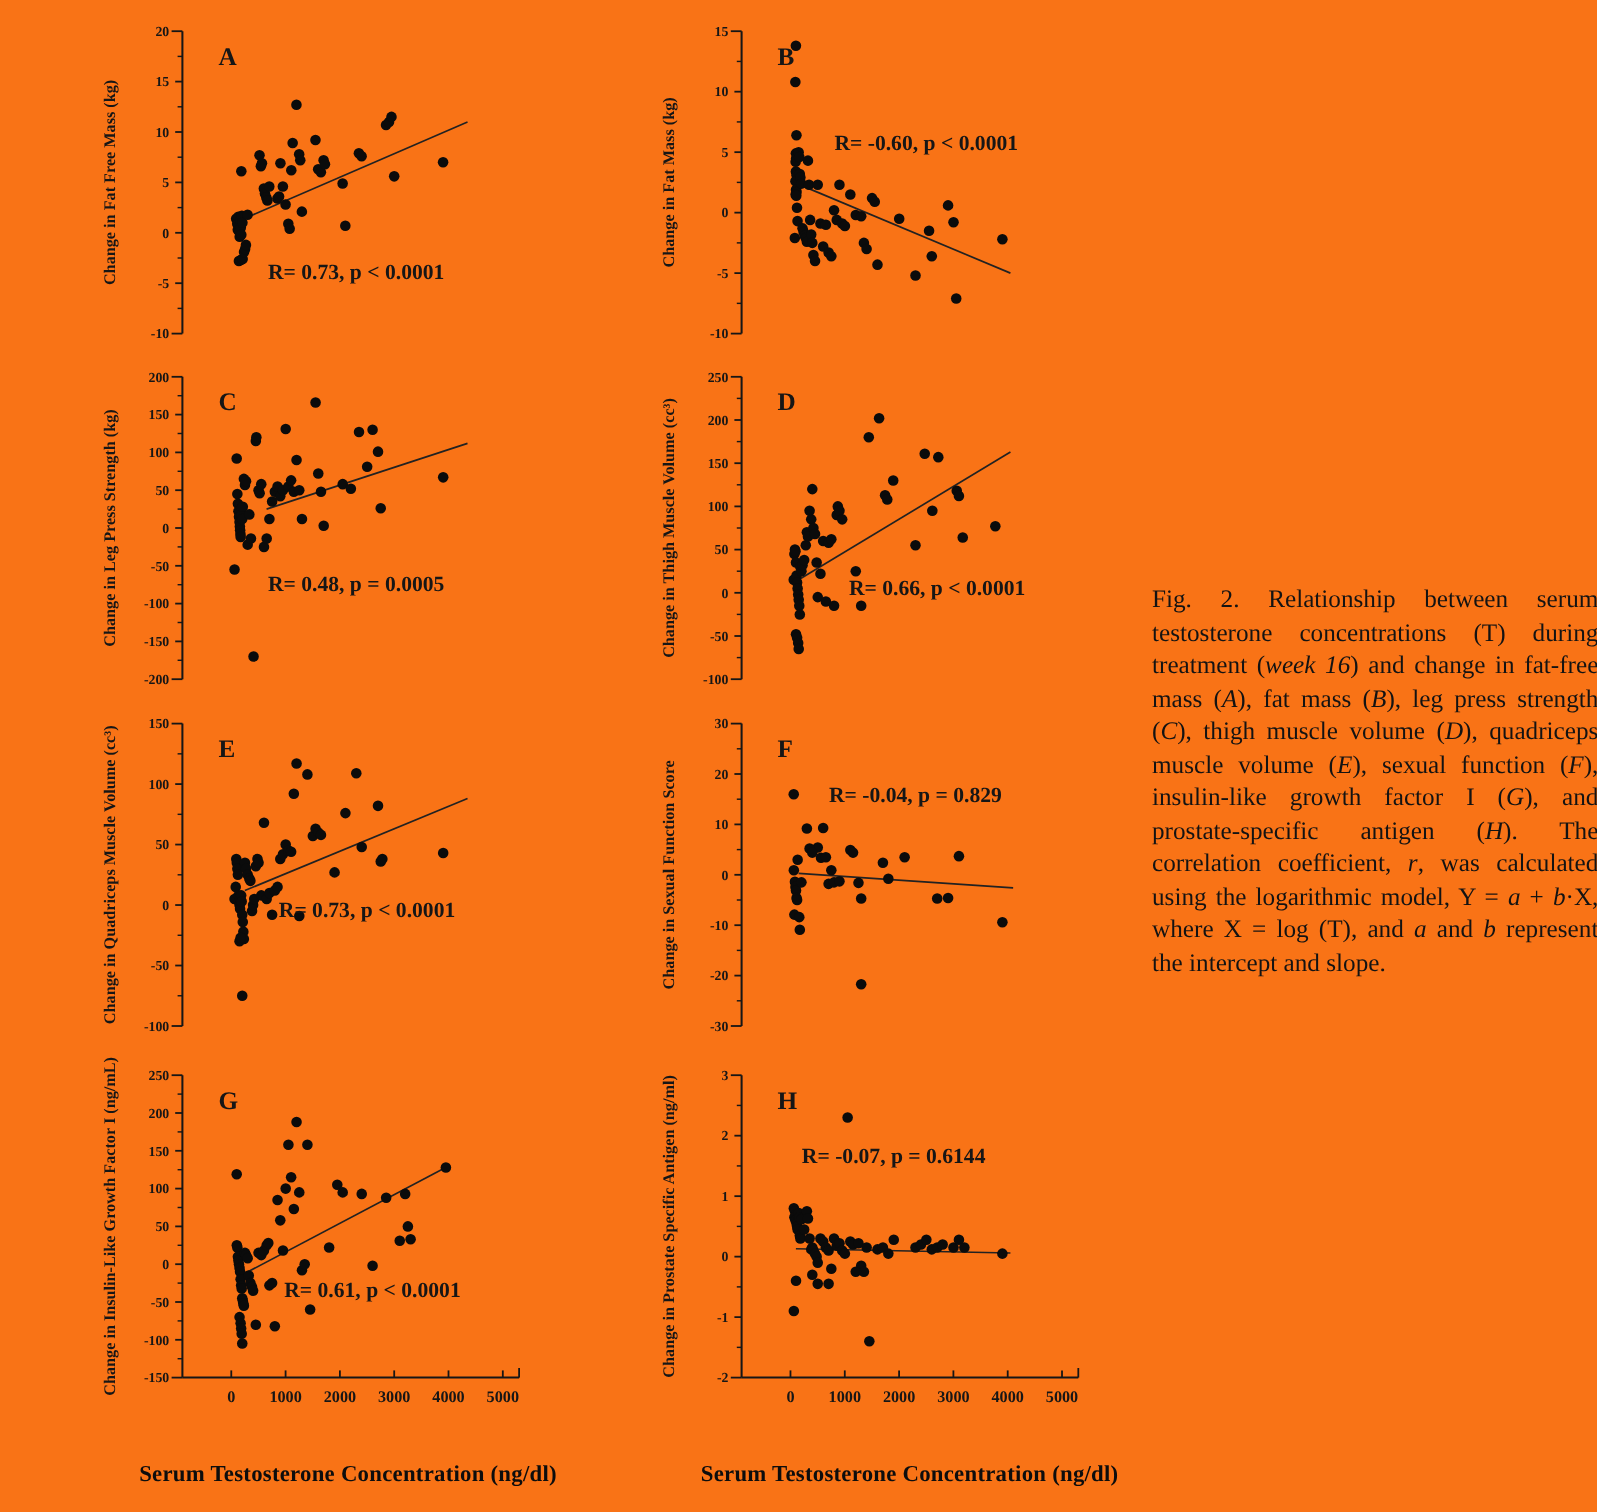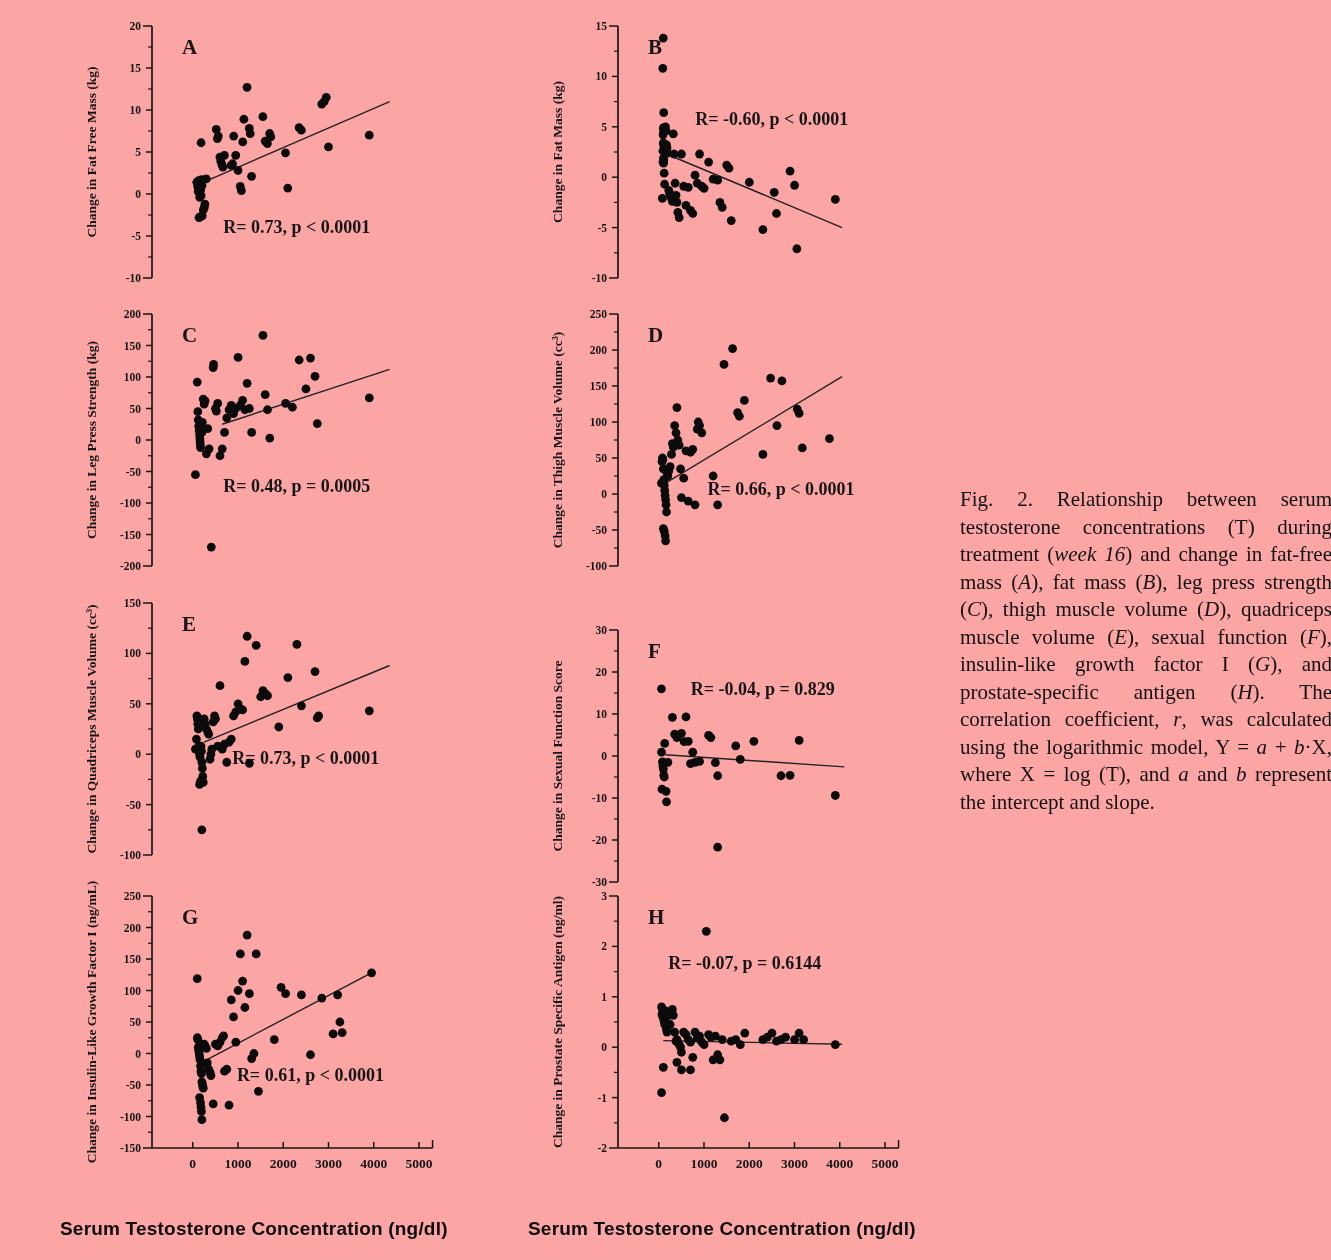--- a/index.html
+++ b/index.html
@@ -1,21 +1,21 @@
 <!DOCTYPE html>
 <html><head>
 <meta charset="utf-8">
 <style>
   html,body{margin:0;padding:0;background:#fff;}
-  #page{position:relative;width:1331px;height:1260px;background:#fca5a5;
+  #page{position:relative;width:1331px;height:1260px;background:#f97316;
         font-family:"Liberation Serif","DejaVu Serif",serif;color:#111;}
   .panel{position:absolute;}
   svg{overflow:visible;display:block;}
-  .xlabel{position:absolute;font-weight:bold;font-size:19px;text-align:left;
-          font-family:Liberation Sans, sans-serif;color:#0d0d0d;letter-spacing:.2px;}
+  .xlabel{position:absolute;font-weight:bold;font-size:19px;text-align:center;
+          font-family:Liberation Serif, serif;color:#0d0d0d;letter-spacing:.2px;}
   #caption{position:absolute;left:960px;top:486px;width:372px;
            font-size:21px;line-height:1.31;text-align:justify;color:#131313;}
 </style>
 </head>
 <body>
 
 <div id="page">
 
   <div class="panel" style="left:80px;top:12px;">
       <svg width="445" height="276">
@@ -441,21 +441,21 @@
         <circle cx="235.01358974358973" cy="82.54400000000001" r="4.4" fill="#0b0b0b"></circle>
         <circle cx="237.27641025641026" cy="128.912" r="4.4" fill="#0b0b0b"></circle>
         <circle cx="238.63410256410256" cy="126.896" r="4.4" fill="#0b0b0b"></circle>
         <circle cx="289.3212820512821" cy="121.856" r="4.4" fill="#0b0b0b"></circle>
         <circle cx="121.8725641025641" cy="240.8" r="4.4" fill="#0b0b0b"></circle>
         <text x="102" y="42" font-size="21" font-weight="bold" fill="#161616">E</text>
         <text x="225.87179487179486" y="175.28" text-anchor="middle" font-size="18" font-weight="bold" fill="#161616">R= 0.73, p &lt; 0.0001</text>
         <text x="16" y="140" text-anchor="middle" font-size="13.5" font-weight="bold" fill="#161616" transform="rotate(-90 16 140)">Change in Quadriceps Muscle Volume (cc³)</text>
       </svg>
     </div>
-  <div class="panel" style="left:546px;top:616px;">
+  <div class="panel" style="left:546px;top:589px;">
       <svg width="445" height="276">
         <line x1="72" y1="14" x2="72" y2="266" stroke="#161616" stroke-width="1.7"></line>
         <line x1="63" y1="14" x2="72" y2="14" stroke="#161616" stroke-width="1.5"></line>
         <text x="61" y="18" text-anchor="end" font-size="11.5" font-weight="bold" fill="#161616">30</text>
         <line x1="68" y1="35" x2="72" y2="35" stroke="#161616" stroke-width="1.2"></line>
         <line x1="66" y1="56" x2="72" y2="56" stroke="#161616" stroke-width="1.5"></line>
         <text x="61" y="60" text-anchor="end" font-size="11.5" font-weight="bold" fill="#161616">20</text>
         <line x1="68" y1="77" x2="72" y2="77" stroke="#161616" stroke-width="1.2"></line>
         <line x1="66" y1="98" x2="72" y2="98" stroke="#161616" stroke-width="1.5"></line>
         <text x="61" y="102" text-anchor="end" font-size="11.5" font-weight="bold" fill="#161616">10</text>

